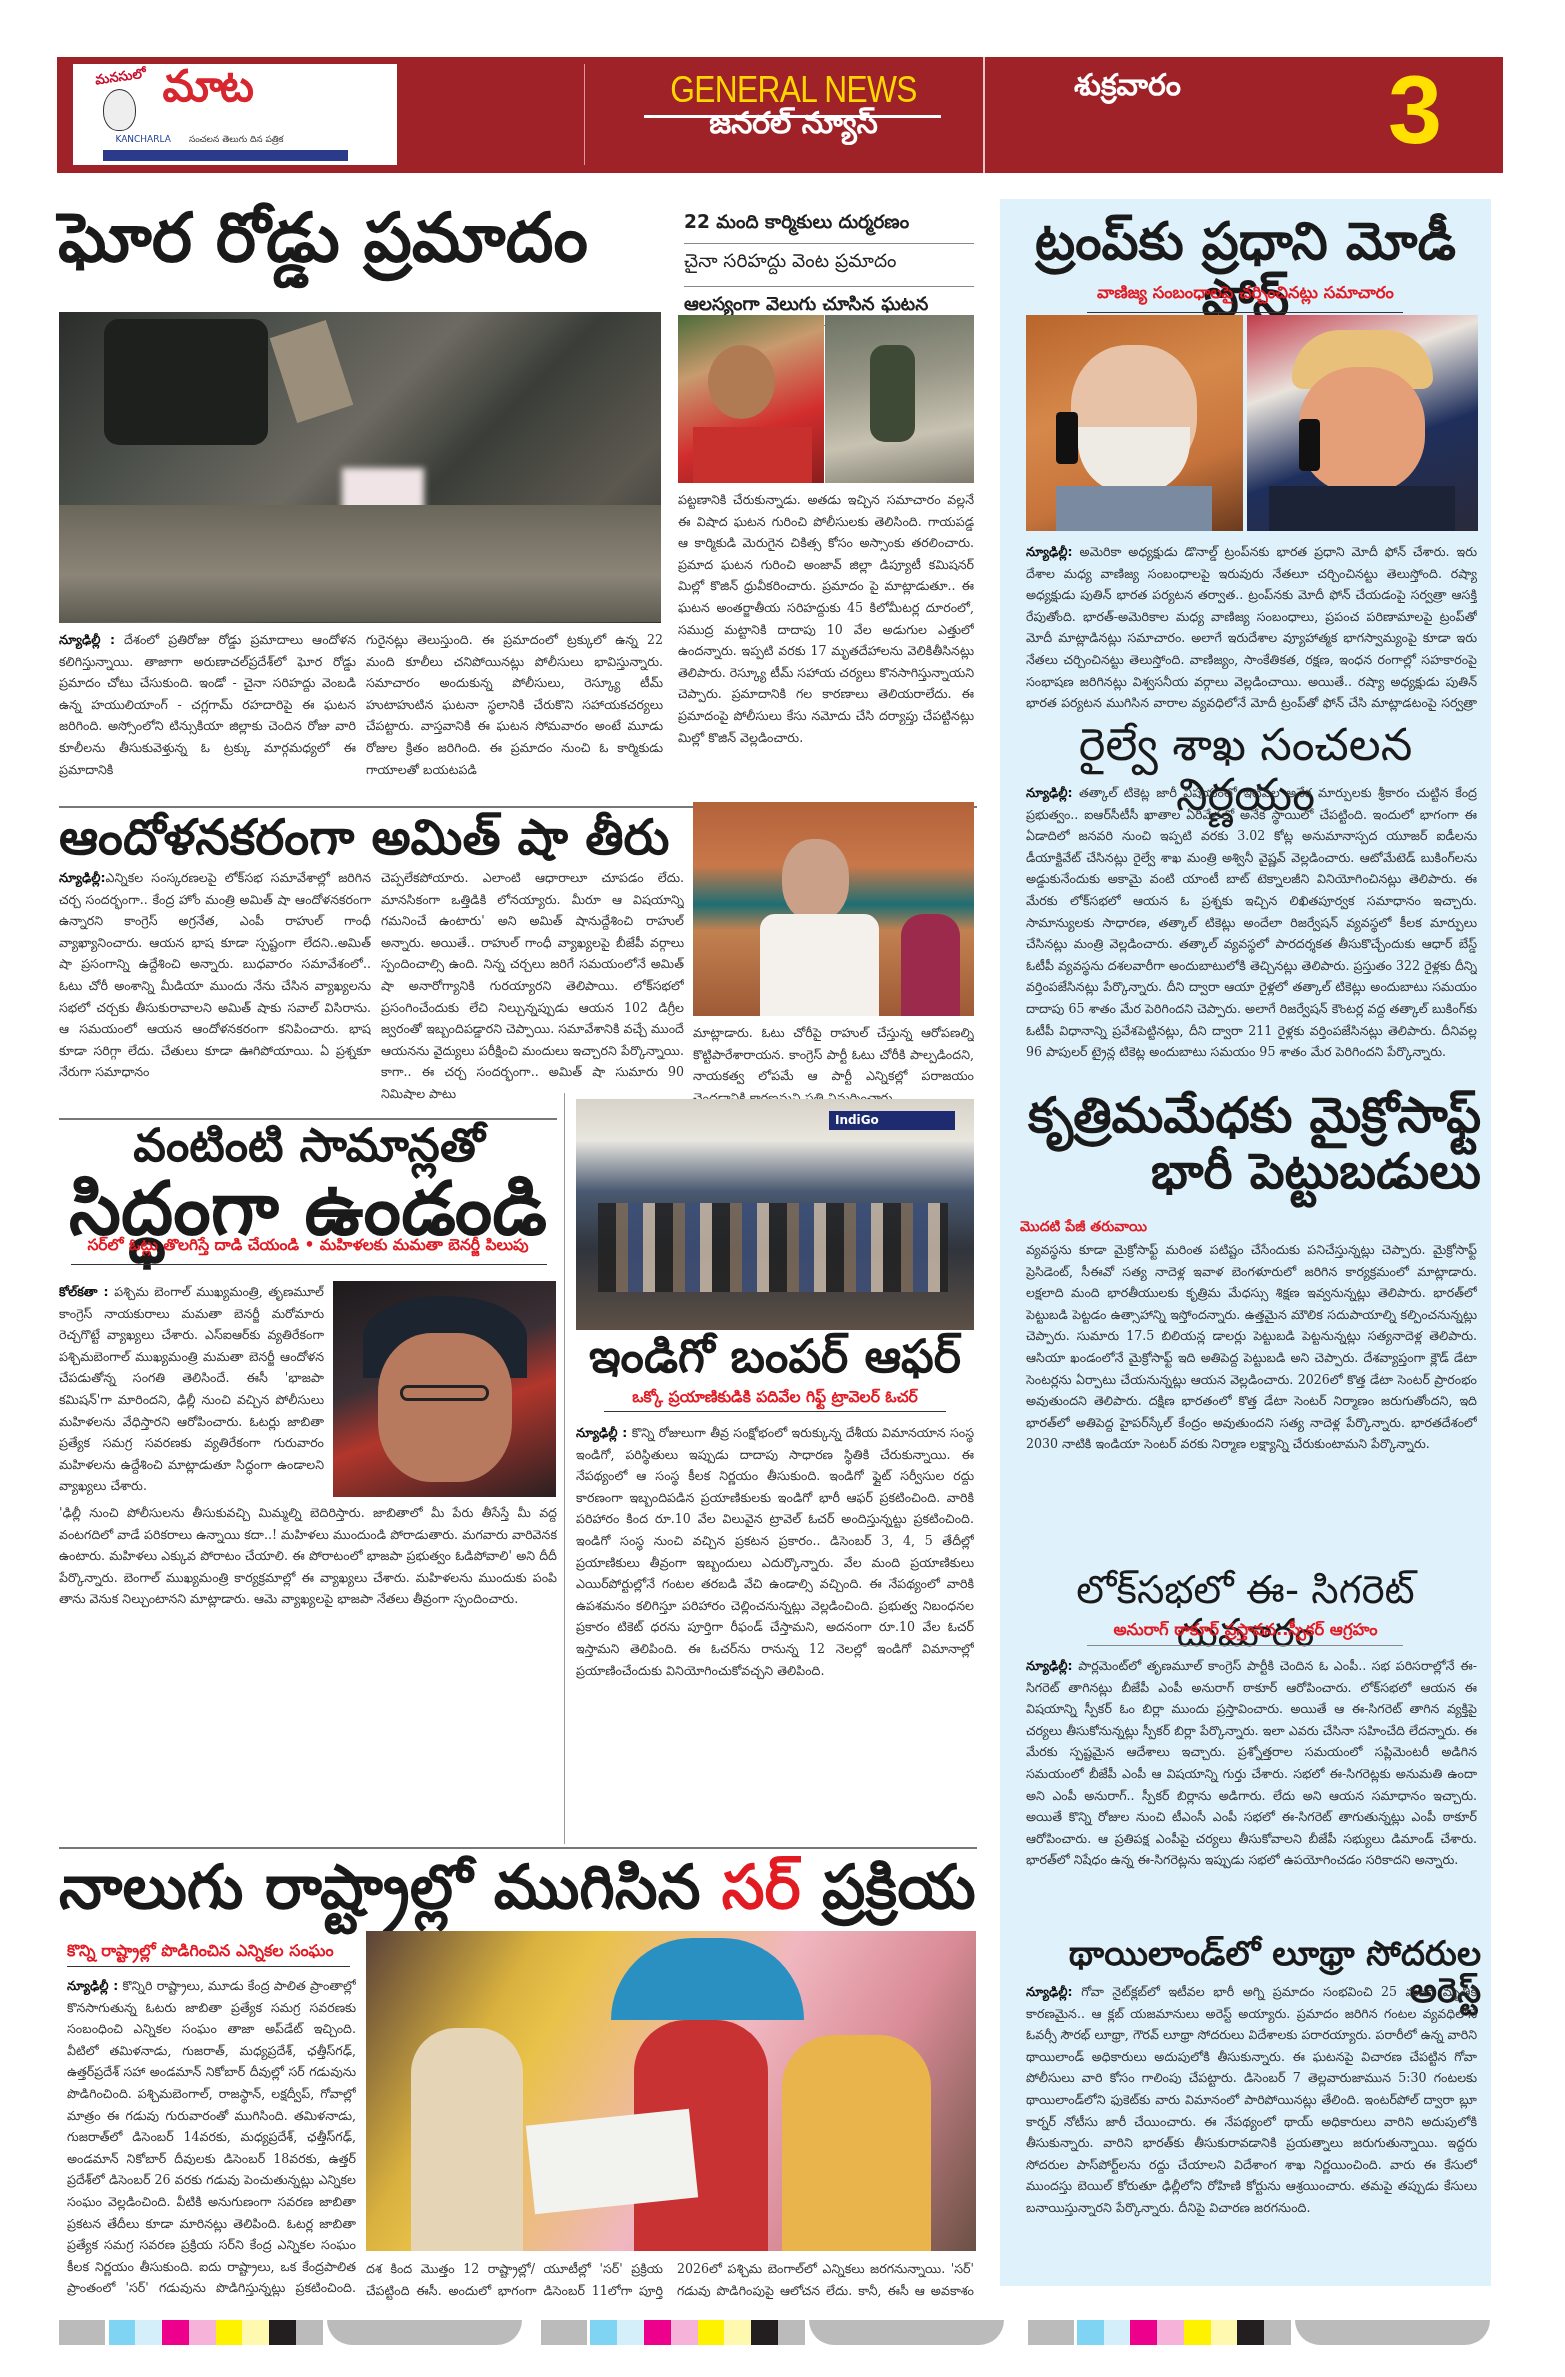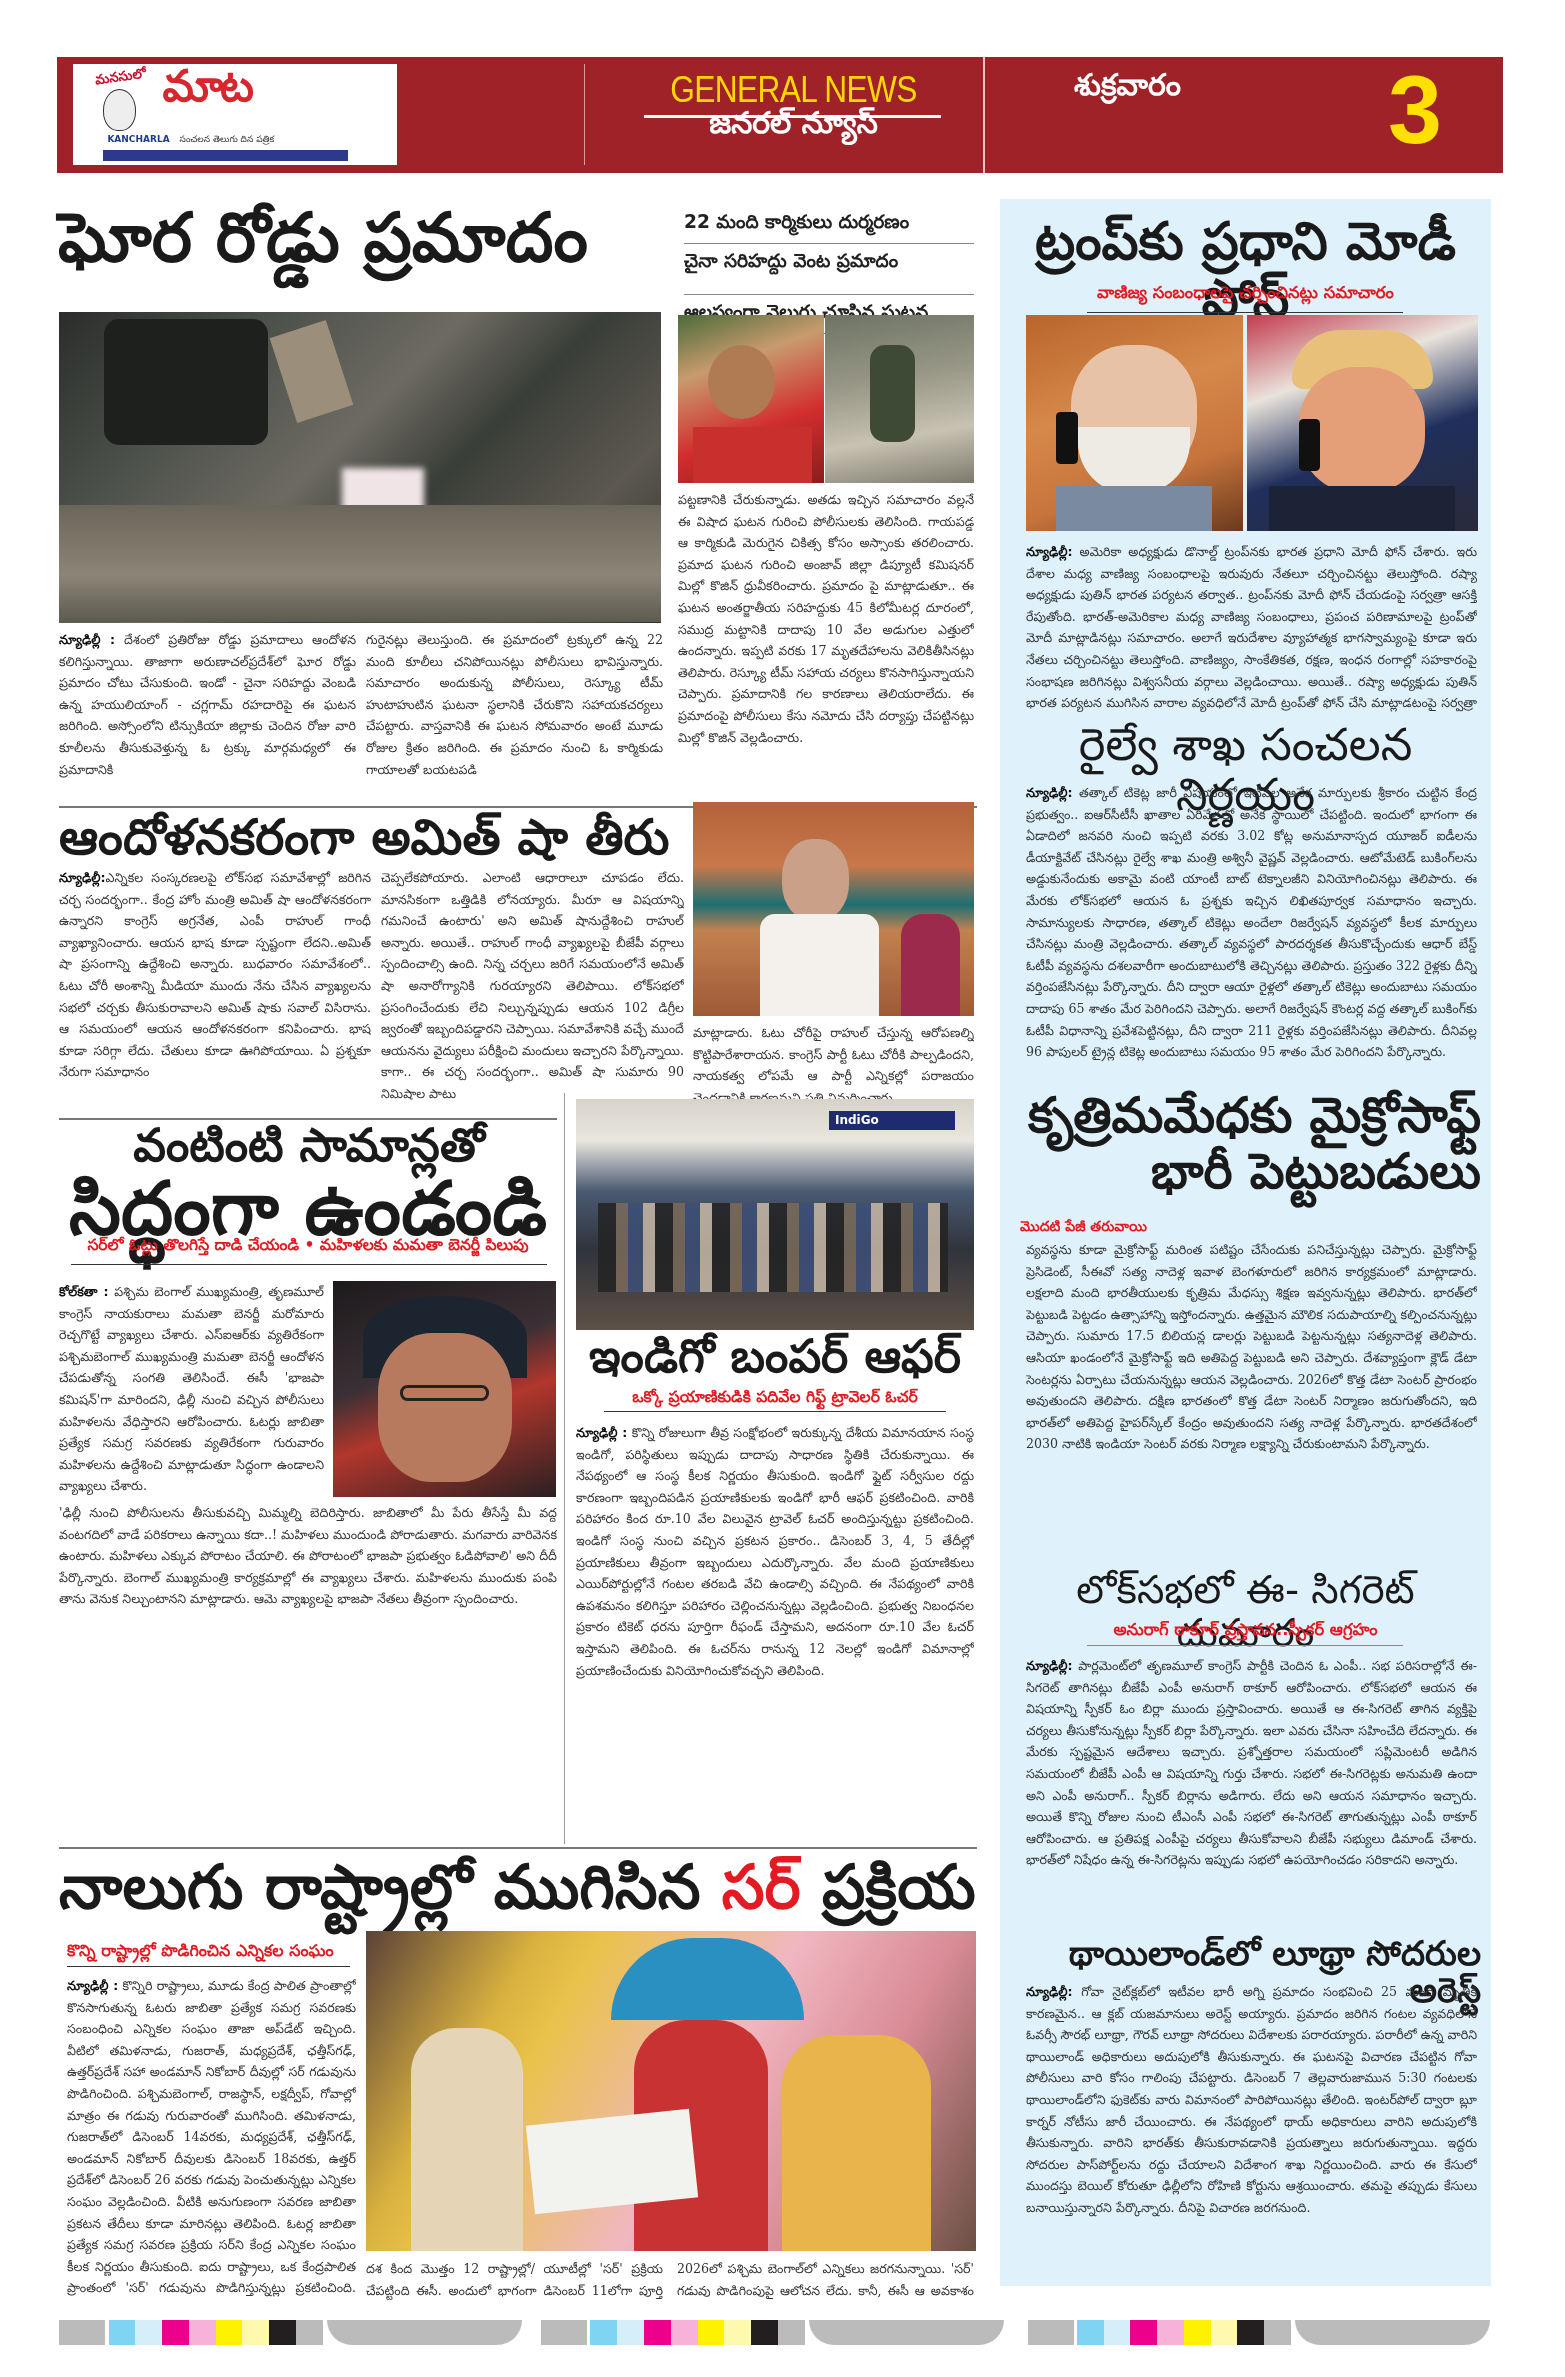--- a/index.html
+++ b/index.html
@@ -41,37 +41,37 @@
   .sidebar { left: 1000px; top: 199px; width: 491px; height: 2087px; background: #dff1fb; }
 </style>
 </head>
 <body>
 
 <div class="abs masthead">
   <div class="abs logo-box">
     <div class="abs logo-small">మనసులో</div>
     <div class="abs logo-face"></div>
     <div class="abs logo-big">మాట</div>
-    <div class="abs logo-tag"><span style="margin:4px;color:#1d3d8f;font-weight:bold">KANCHARLA</span><span>సంచలన తెలుగు దిన పత్రిక</span></div>
+    <div class="abs logo-tag"><span style="margin:12px;color:#1d3d8f;font-weight:normal">KANCHARLA</span><span>సంచలన తెలుగు దిన పత్రిక</span></div>
     <div class="abs logo-bar"></div>
   </div>
   <div class="abs mh-div1"></div>
   <div class="abs gen-news">GENERAL NEWS</div>
   <div class="abs gen-line"></div>
   <div class="abs gen-telugu">జనరల్ న్యూస్</div>
   <div class="abs mh-div2"></div>
   <div class="abs day">శుక్రవారం</div>
   <div class="abs page-num">3</div>
 </div>
 
 <div class="abs hl" style="left:58px;top:201px;font-size:68px;">ఘోర రోడ్డు ప్రమాదం</div>
 
 <div class="abs" style="left:684px;top:208px;width:290px;">
   <div style="font-size:18.6px;font-weight:bold;padding:3px 0 6px;border-bottom:1.5px solid #888;">22 మంది కార్మికులు దుర్మరణం</div>
-  <div style="font-size:18.6px;font-weight:bold;padding:6px 0 18px;border-bottom:1.5px solid #888;">చైనా సరిహద్దు వెంట ప్రమాదం</div>
+  <div style="font-size:18.6px;font-weight:normal;padding:6px 0 10px;border-bottom:1.5px solid #888;">చైనా సరిహద్దు వెంట ప్రమాదం</div>
   <div style="font-size:18.6px;font-weight:bold;padding:6px 0 6px;border-bottom:1.5px solid #888;">ఆలస్యంగా వెలుగు చూసిన ఘటన</div>
 </div>
 
 <div class="abs photo" style="left:59px;top:312px;width:602px;height:311px;background:linear-gradient(135deg,#2a2d2a 0%,#4e524c 25%,#6d6a62 45%,#3a3e38 60%,#5c5850 80%,#2e312c 100%);">
   <div class="abs" style="left:45px;top:7.4px;width:164px;height:126px;background:#1d201d;border-radius:15px;"></div>
   <div class="abs" style="left:223px;top:15px;width:59px;height:89px;background:#9b8f7c;transform:rotate(-18deg);"></div>
   <div class="abs" style="left:283px;top:156px;width:82px;height:52px;background:#f0e4e6;filter:blur(3px);"></div>
   <div class="abs" style="left:0;top:193px;width:602px;height:117px;background:linear-gradient(180deg,#6a6659,#8a8577 60%,#5d5a50);"></div>
 </div>
 

